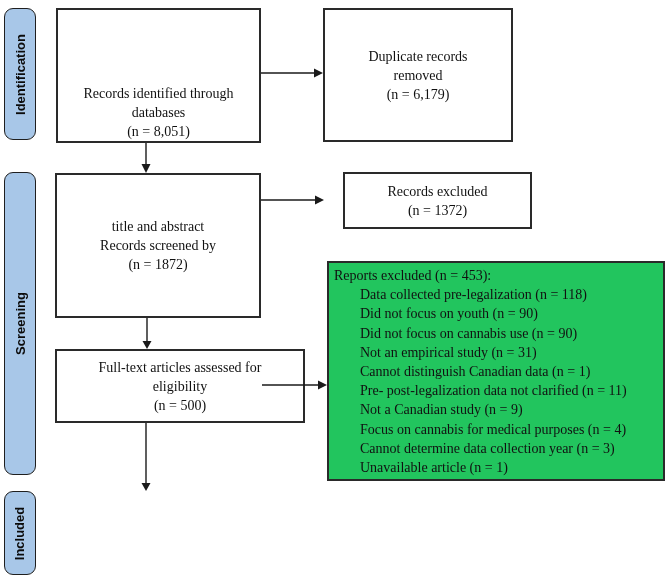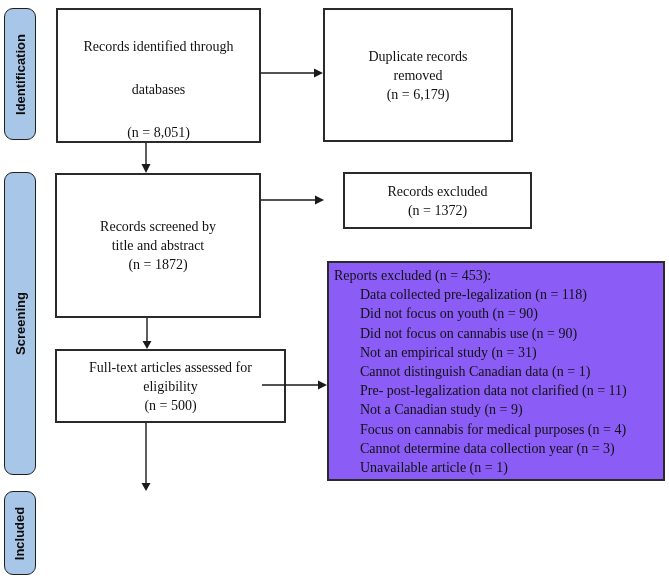--- a/index.html
+++ b/index.html
@@ -36,32 +36,32 @@
   .box{
     position:absolute;
     background:#ffffff;
     border:2px solid #2a2a2a;
     box-sizing:border-box;
     display:flex;flex-direction:column;
     align-items:center;justify-content:center;
     text-align:center;
     font-size:14px;line-height:19px;
   }
-  .box.align-top{justify-content:center;padding-top:27px;gap:24px;}
+  .box.align-top{justify-content:flex-end;padding-top:27px;}
   #box-records-identified{left:56px;top:8px;width:205px;height:135px;}
   #box-duplicates-removed{left:323px;top:8px;width:190px;height:134px;}
   #box-records-screened{left:55px;top:173px;width:206px;height:145px;}
   #box-records-excluded{left:343px;top:172px;width:189px;height:57px;}
-  #box-fulltext-assessed{left:55px;top:349px;width:231px;height:74px;border-width:2.5px;}
+  #box-fulltext-assessed{left:55px;top:349px;width:250px;height:74px;border-width:2.5px;}
   #box-studies-included{left:52px;top:491px;width:208px;height:79px;}
   
   #box-reports-excluded{
     position:absolute;
     left:327px;top:261px;width:338px;height:220px;
-    background:#8b5cf6;
+    background:#22c55e;
     border:2px solid #2a2a2a;
     box-sizing:border-box;
     padding:3px 4px 0 5px;
     font-size:14px;line-height:19.2px;
     text-align:left;
   }
   #box-reports-excluded .reason{padding-left:26px;}
   
   #arrows{
     position:absolute;left:0;top:0;width:669px;height:578px;
@@ -89,22 +89,22 @@
     <div>(n = 8,051)</div>
   </div>
 
   <div class="box" id="box-duplicates-removed">
     <div>Duplicate records</div>
     <div>removed</div>
     <div>(n = 6,179)</div>
   </div>
 
   <div class="box" id="box-records-screened">
+    <div>title and abstract</div>
     <div>Records screened by</div>
-    <div>title and abstract</div>
     <div>(n = 1872)</div>
   </div>
 
   <div class="box" id="box-records-excluded">
     <div>Records excluded</div>
     <div>(n = 1372)</div>
   </div>
 
   <div id="box-reports-excluded">
     <div>Reports excluded (n = 453):</div>

